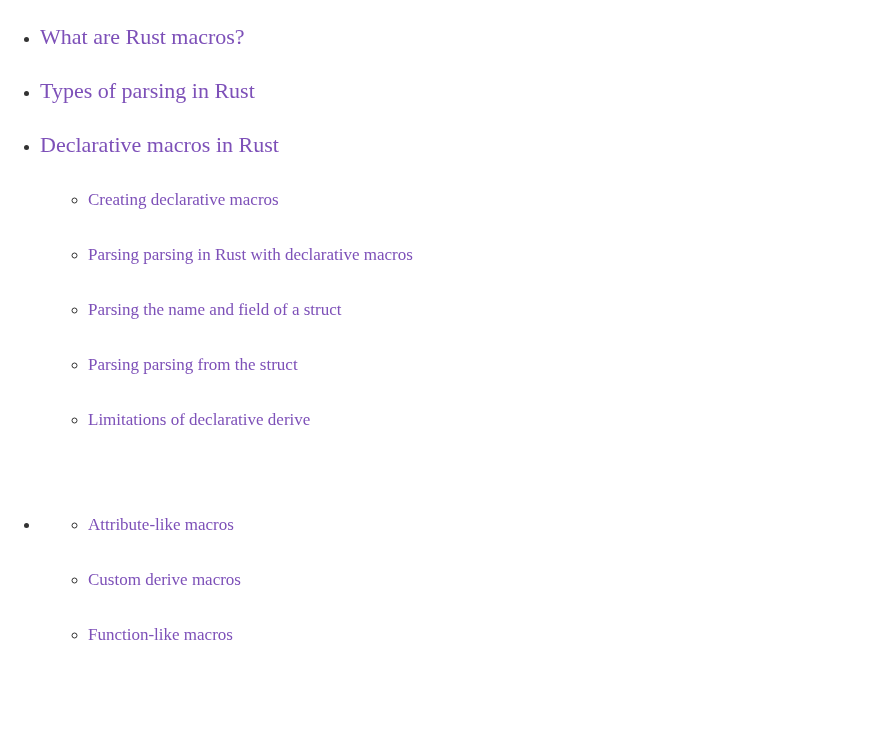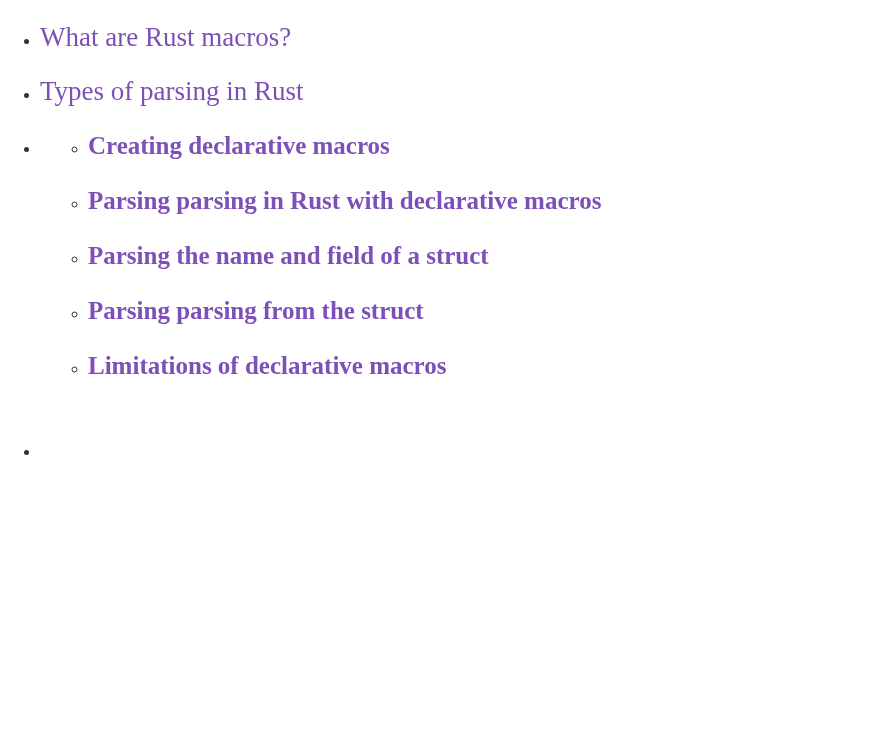--- a/index.html
+++ b/index.html
@@ -25,35 +25,34 @@
   ul.level-2 {
     list-style-type: circle;
     margin: 0;
     padding-left: 48px;
   }
   ul.level-1 > li {
     margin: 0;
     padding: 0;
   }
   .link {
-    font-size: 27px;
+    font-size: 22px;
     line-height: 54px;
     color: #7d50b8;
     text-decoration: none;
     cursor: pointer;
     display: inline-block;
   }
   ul.level-2 > li {
     margin: 0;
     padding: 0;
   }
   ul.level-2 .link {
-    font-size: 25px;
+    font-size: 17px;
     line-height: 55px;
-    font-weight: bold;
   }
   li::marker {
     color: #333333;
   }
   .group-gap {
     height: 50px;
   }
 </style>
 </head>
 <body>
@@ -63,38 +62,50 @@
 
     <li>
       <a class="link">What are Rust macros?</a>
     </li>
 
     <li>
       <a class="link">Types of parsing in Rust</a>
     </li>
 
     <li>
+      <a class="link">Declarative macros in Rust</a>
       <ul class="level-2">
         <li>
           <a class="link">Creating declarative macros</a>
         </li>
         <li>
           <a class="link">Parsing parsing in Rust with declarative macros</a>
         </li>
         <li>
           <a class="link">Parsing the name and field of a struct</a>
         </li>
         <li>
           <a class="link">Parsing parsing from the struct</a>
         </li>
         <li>
-          <a class="link">Limitations of declarative macros</a>
+          <a class="link">Limitations of declarative derive</a>
         </li>
       </ul>
     </li>
 
     <div class="group-gap"></div>
 
     <li>
+      <ul class="level-2">
+        <li>
+          <a class="link">Attribute-like macros</a>
+        </li>
+        <li>
+          <a class="link">Custom derive macros</a>
+        </li>
+        <li>
+          <a class="link">Function-like macros</a>
+        </li>
+      </ul>
     </li>
 
   </ul>
 </div>
 
 </body></html>

